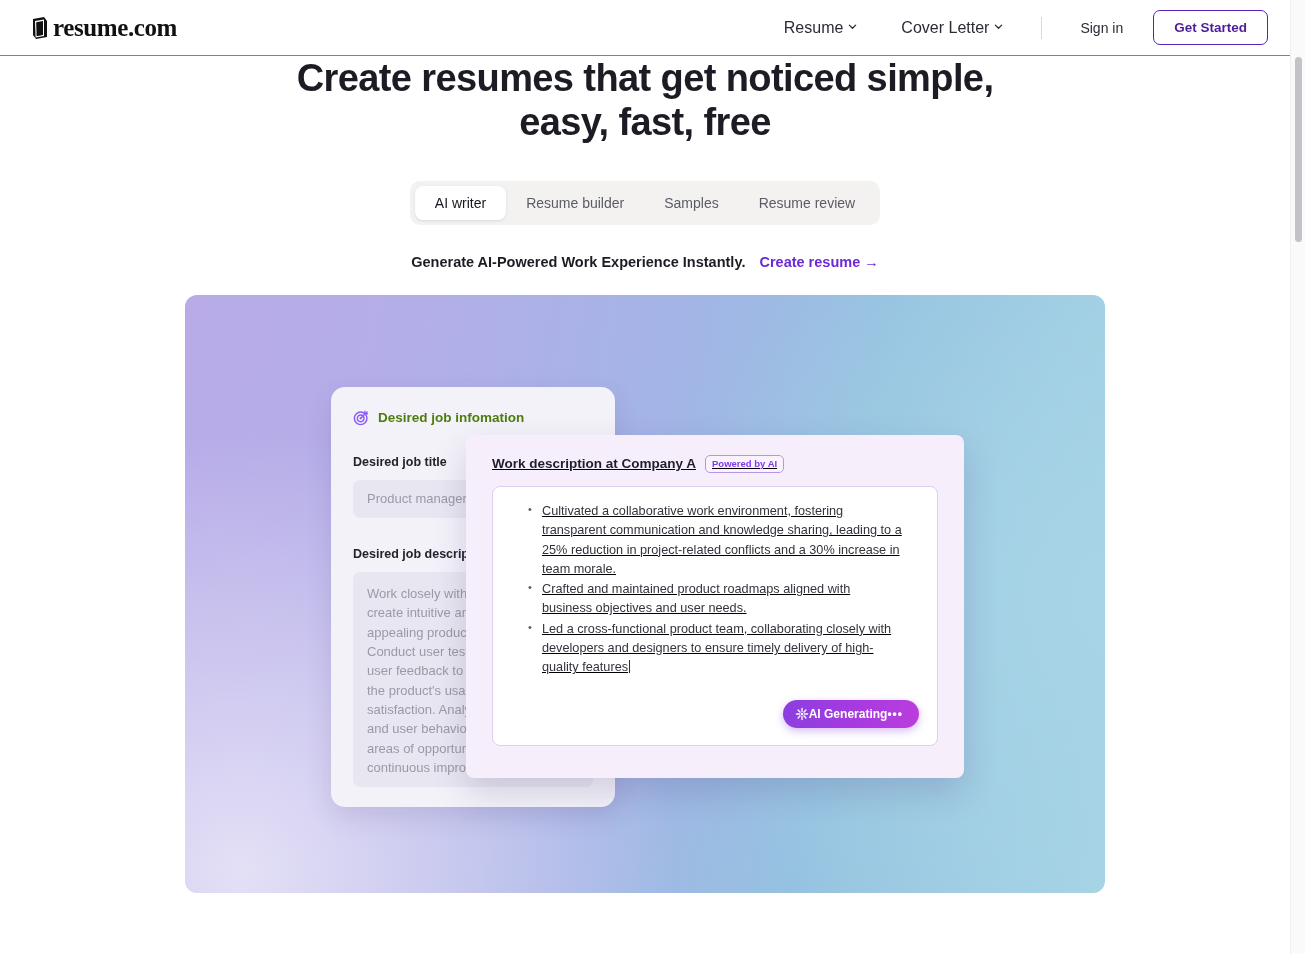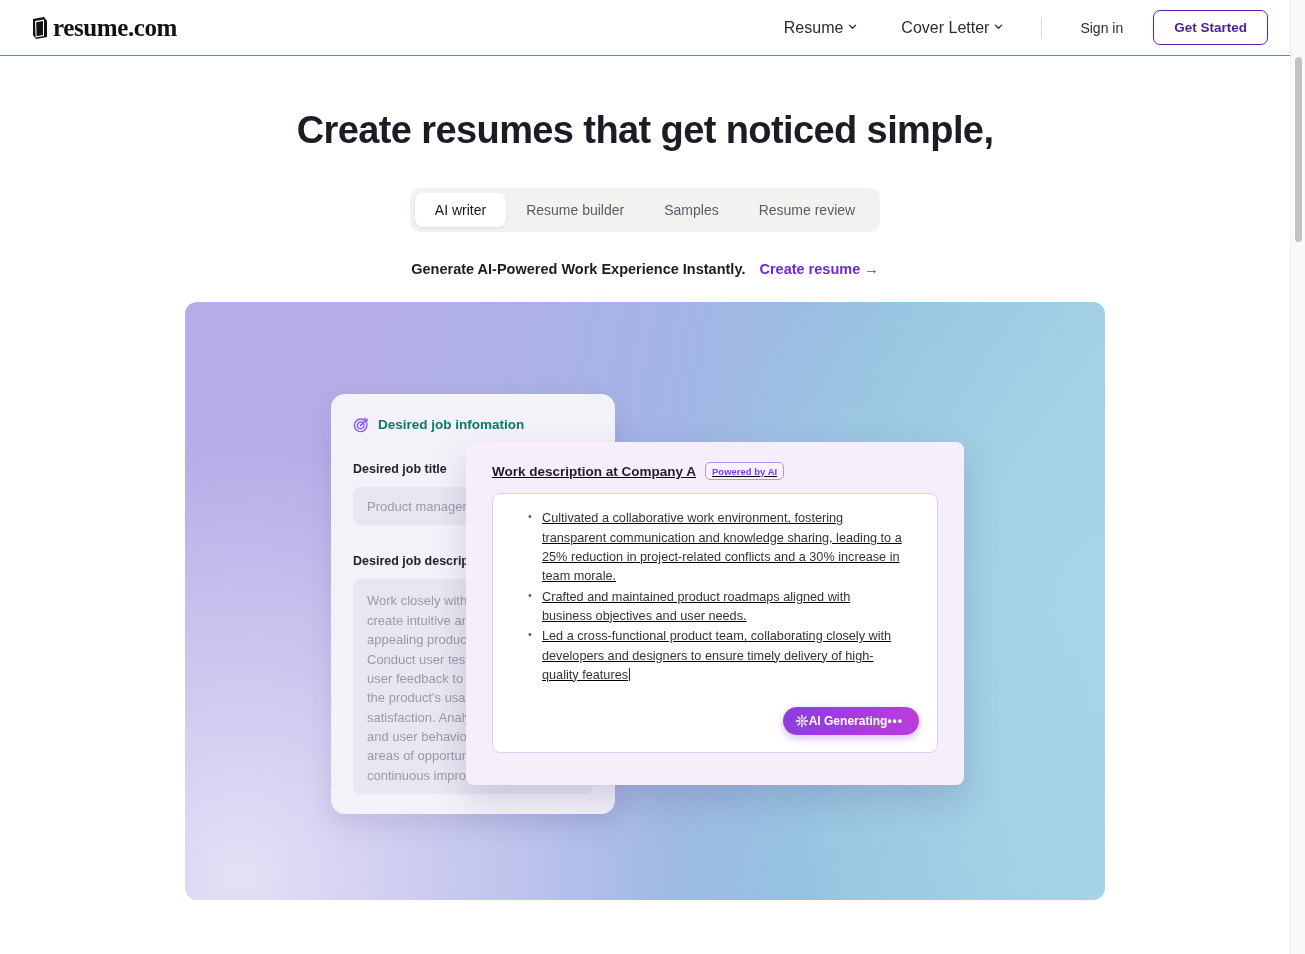--- a/index.html
+++ b/index.html
@@ -98,21 +98,20 @@
     font-family: "Liberation Sans", sans-serif;
   }
 
   
   .page {
     width: 1290px;
     position: relative;
   }
   .headline {
     text-align: center;
-    margin-top: 52px;
     font-size: 38px;
     font-weight: bold;
     line-height: 1.17;
     color: #1c1c24;
     letter-spacing: -0.6px;
   }
 
   .tabs-wrap {
     display: flex;
     justify-content: center;
@@ -183,21 +182,21 @@
   .cb-head {
     display: flex;
     align-items: center;
     gap: 8px;
     margin-top: 2px;
   }
   .target-icon { width: 17px; height: 17px; display: block; }
   .cb-title {
     font-size: 13.5px;
     font-weight: bold;
-    color: #0f766e;
+    color: #4d7c0f;
   }
   .cb-label {
     font-size: 12.5px;
     font-weight: bold;
     color: #23232e;
     margin-top: 29px;
   }
   .cb-input {
     margin-top: 11px;
     height: 38px;
@@ -372,20 +371,21 @@
       <div class="nav-divider"></div>
 
       <div class="btn-signin">Sign in</div>
 
       <button class="btn-getstarted">Get Started</button>
     </div>
   </div>
 
   <div class="headline">
     <div>Create resumes that get noticed simple,</div>
+    <div>easy, fast, free</div>
   </div>
 
   <div class="tabs-wrap">
     <div class="tabs">
       <div class="tab active">AI writer</div>
       <div class="tab">Resume builder</div>
       <div class="tab">Samples</div>
       <div class="tab">Resume review</div>
     </div>
   </div>

